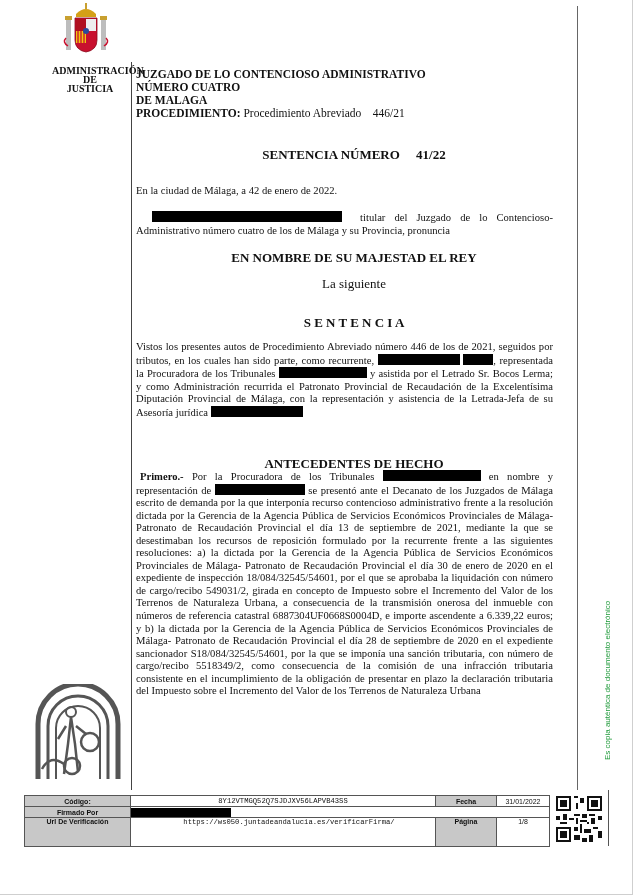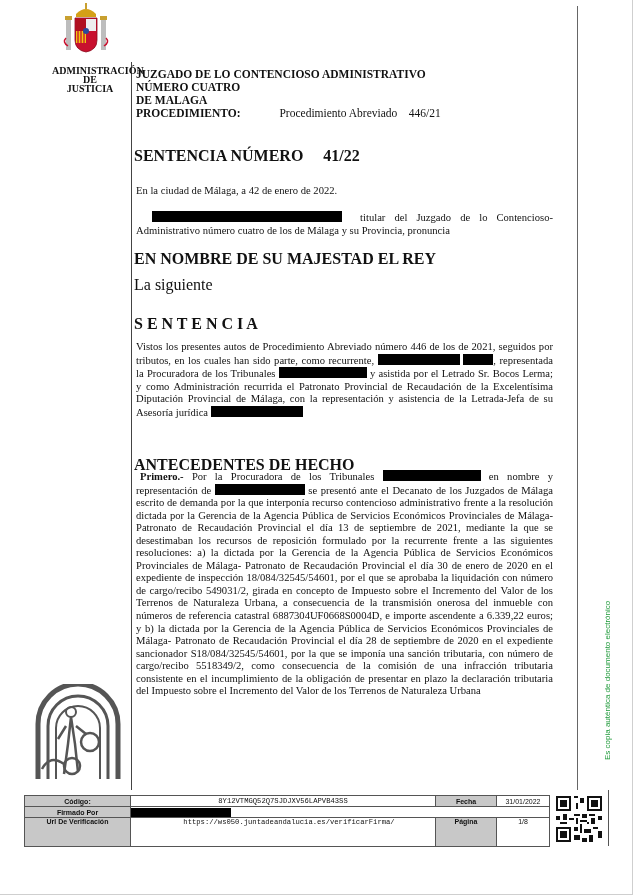--- a/index.html
+++ b/index.html
@@ -3,22 +3,22 @@
 <meta charset="utf-8">
 <style>
   html, body { margin:0; padding:0; }
   body { width:634px; height:896px; background:#ffffff; position:relative; overflow:hidden; font-family:"Liberation Serif", serif; color:#111; }
   .frame { position:absolute; left:0; top:0; width:632px; height:894px; border:1px solid #cfcfcf; border-top:none; border-left:none; }
   .vline-left { position:absolute; left:131px; top:62px; width:1px; height:728px; background:#444; }
   .vline-right { position:absolute; left:577px; top:6px; width:1px; height:784px; background:#666; }
   .crest { position:absolute; left:62px; top:2px; width:48px; height:60px; }
   .admin { position:absolute; left:52px; top:66px; width:76px; text-align:center; font-family:"Liberation Serif", serif; font-weight:bold; font-size:10px; line-height:9px; }
   .hdr { position:absolute; left:136px; top:68px; font-weight:bold; font-size:11.5px; line-height:13px; }
-  .hdr .proc-val { font-weight:normal;margin-left:36px; }
-  .center { position:absolute; left:134px; width:440px; font-size:16px; }
+  .hdr .proc-val { font-weight:normal; }
+  .center { position:absolute; left:134px; width:440px; text-align:center; font-size:13px; }
   .b { font-weight:bold; }
   .para { position:absolute; left:136px; width:417px; font-size:10.6px; line-height:12.55px; text-align:justify; }
   .redact { display:inline-block; background:#000; height:11px; vertical-align:-1px; }
   .junta { position:absolute; left:28px; top:684px; width:100px; height:100px; }
   .side-text { position:absolute; left:603px; top:760px; transform-origin:left top; transform:rotate(-90deg); font-family:"Liberation Sans", sans-serif; font-size:8px; color:#1f9a3a; white-space:nowrap; }
   table.sig { position:absolute; left:24px; top:795px; width:526px; border-collapse:collapse; font-family:"Liberation Sans", sans-serif; font-size:7px; }
   table.sig td { border:1px solid #555; padding:0 2px; height:10px; }
   td.lbl { background:#c8c8c8; text-align:center; font-weight:bold; width:101px; }
   td.mono { font-family:"Liberation Mono", monospace; text-align:center; font-size:7.2px; }
   td.lbl2 { background:#c8c8c8; text-align:center; font-weight:bold; width:56px; }

